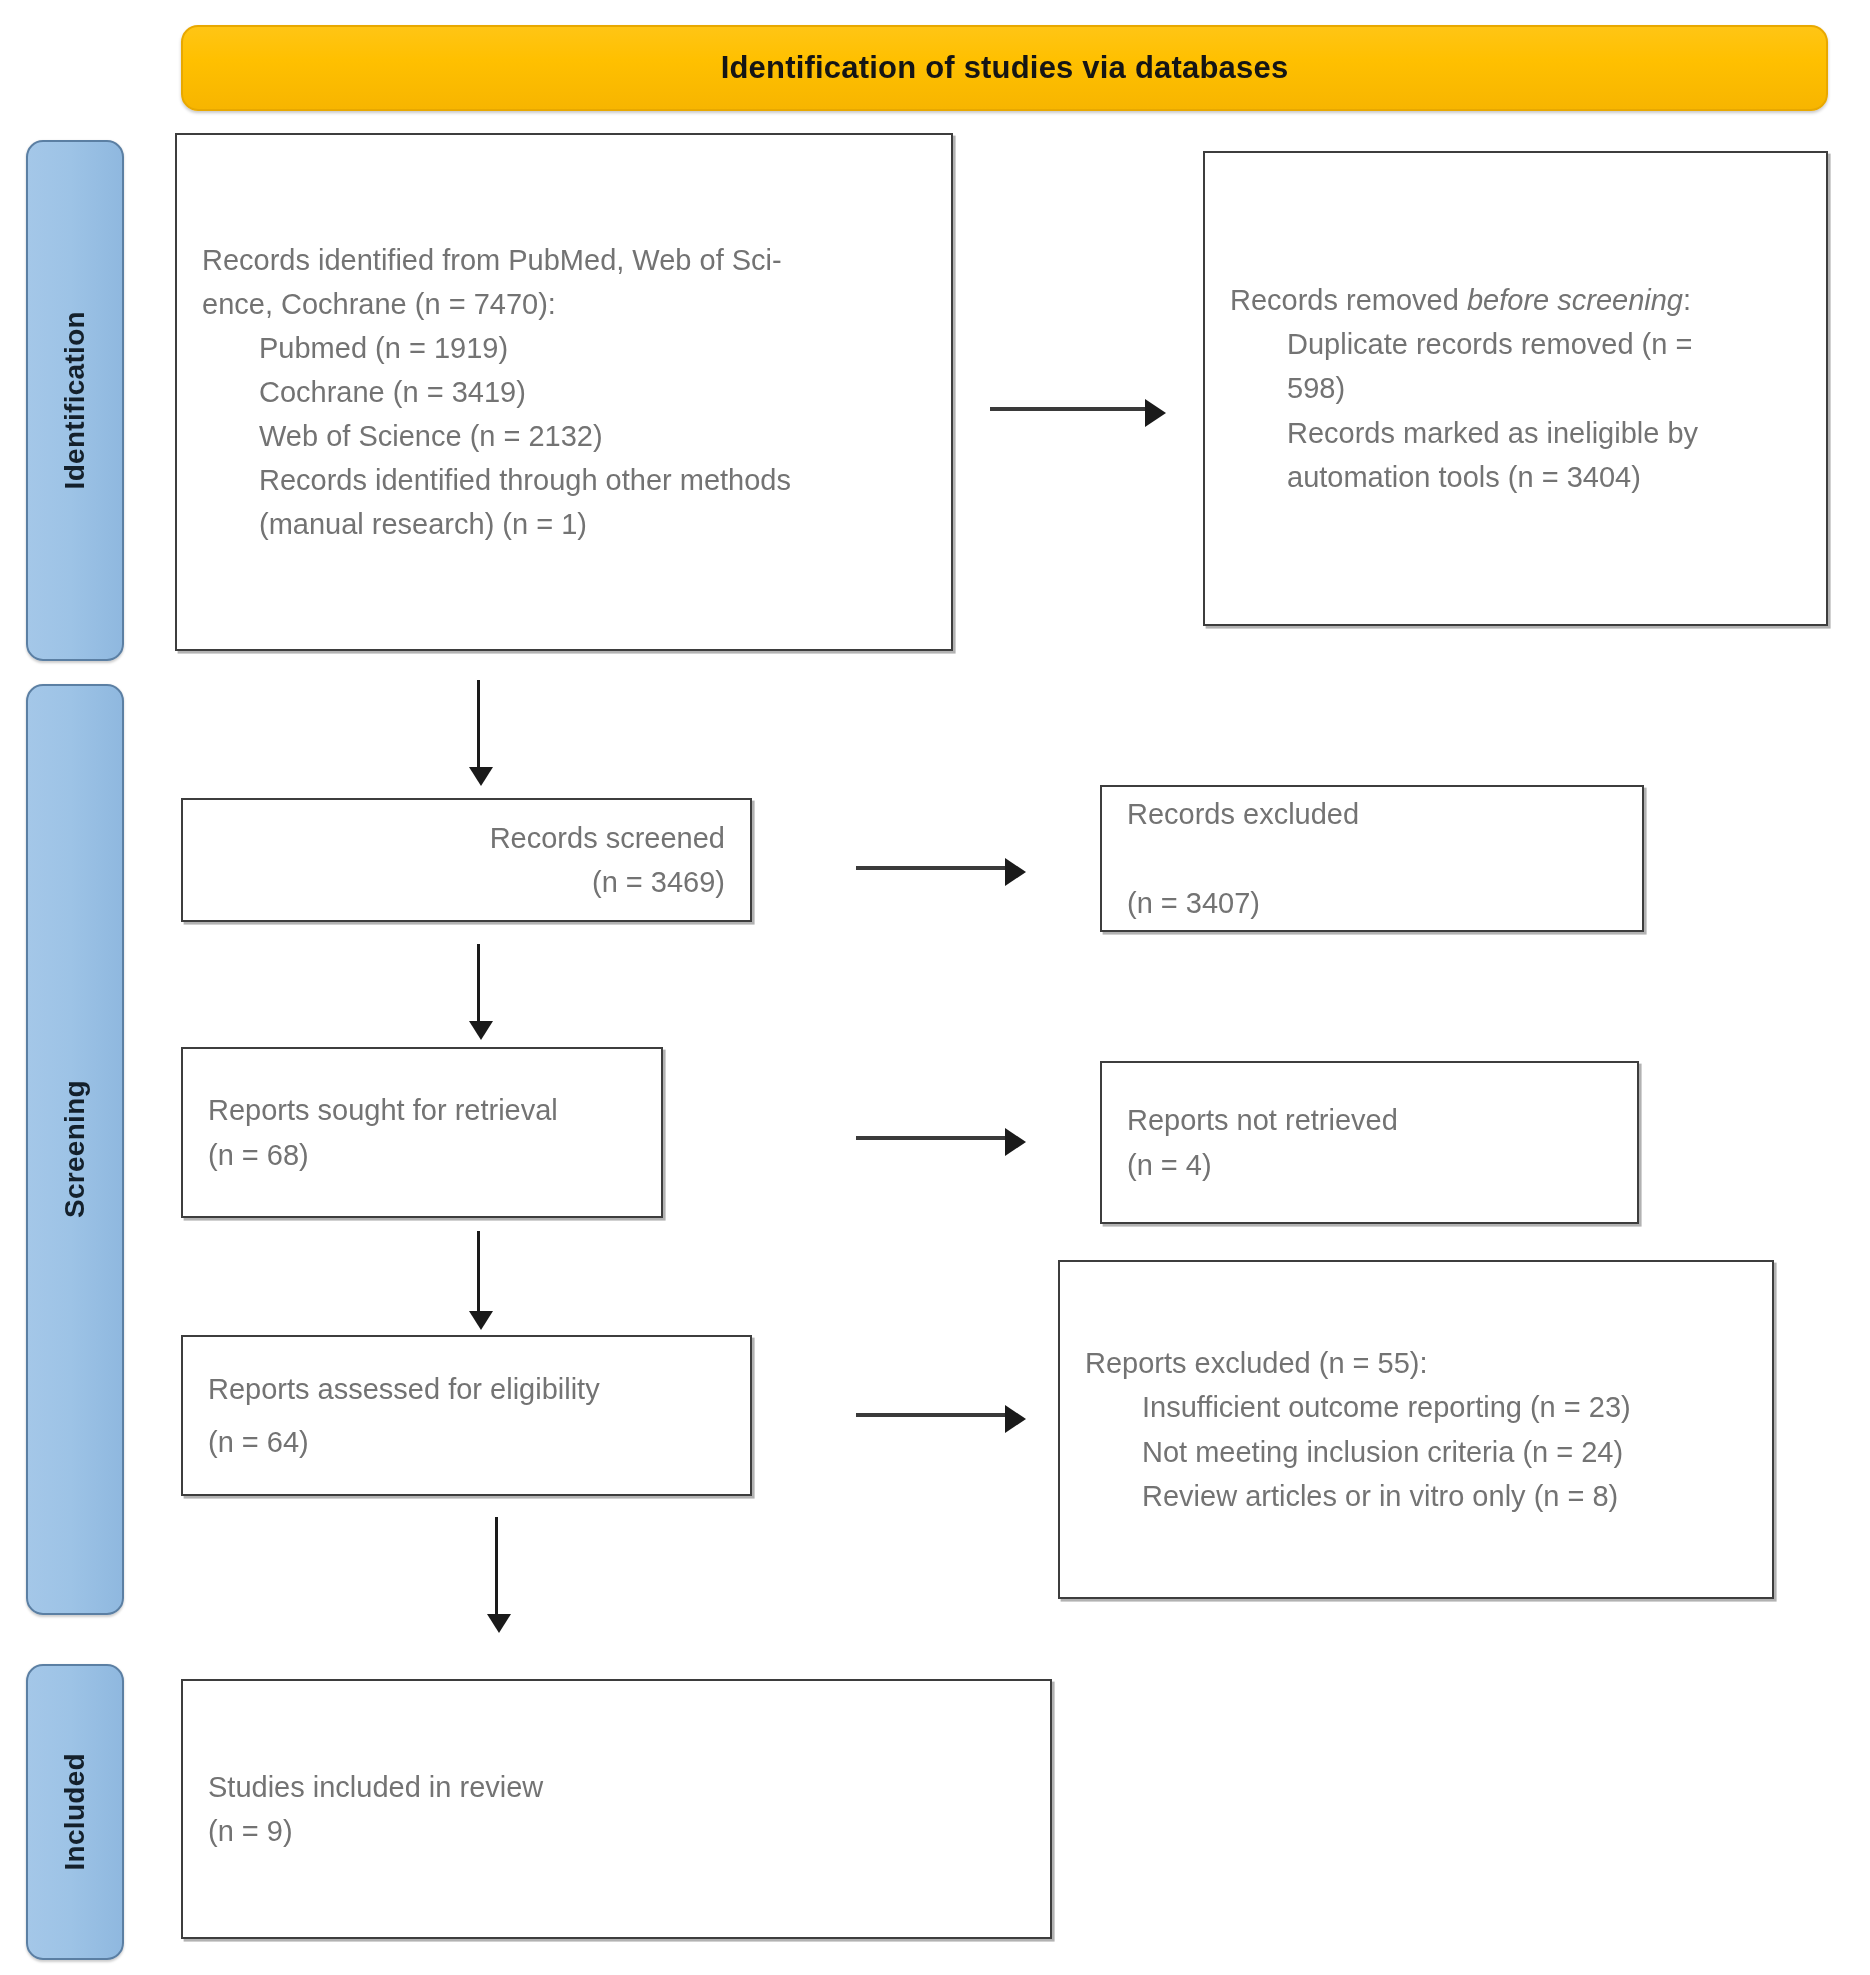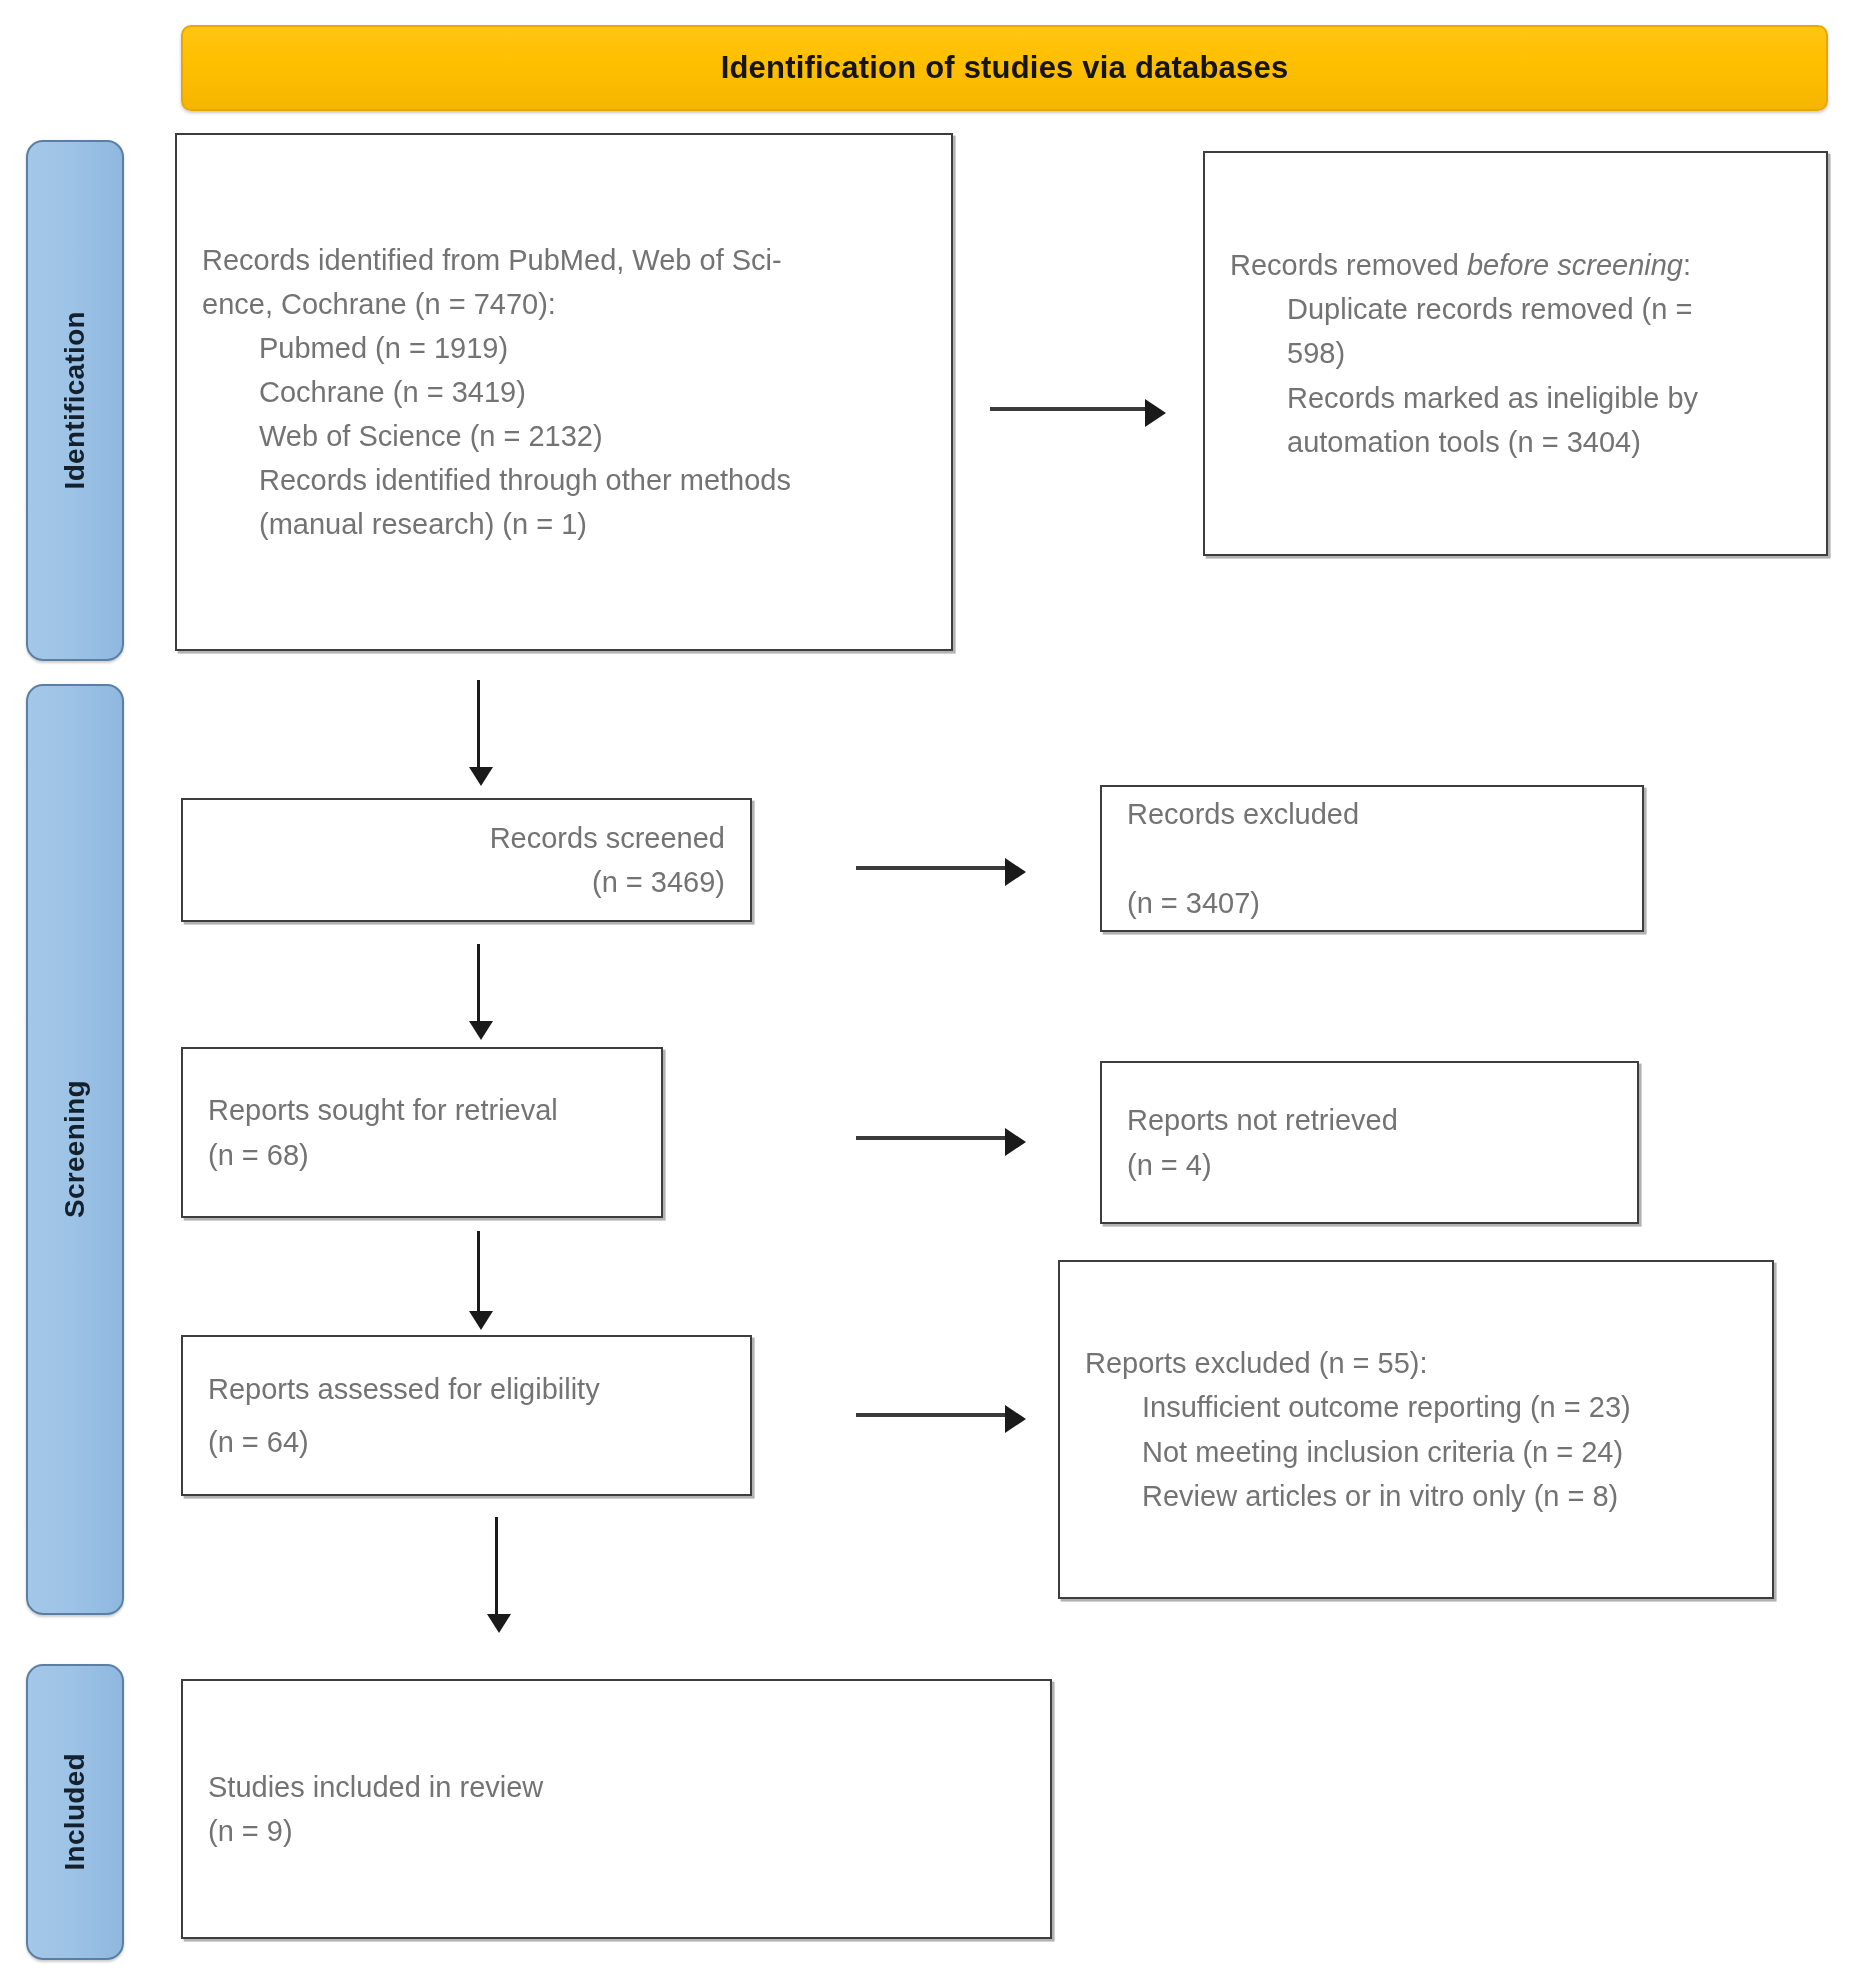--- a/index.html
+++ b/index.html
@@ -22,21 +22,21 @@
 
   
   .banner {
     position: absolute;
     left: 181px;
     top: 25px;
     width: 1647px;
     height: 86px;
     background: linear-gradient(180deg, #FFC515 0%, #FFC000 40%, #F7B500 100%);
     border: 2px solid #E8A800;
-    border-radius: 10px;
+    border-radius: 17px;
     box-sizing: border-box;
     display: flex;
     align-items: center;
     justify-content: center;
     box-shadow: 0 2px 3.3px rgba(0,0,0,0.22);
   }
   .banner-title {
     font-size: 31px;
     font-weight: bold;
     color: #151515;
@@ -151,21 +151,21 @@
     <div class="box-line nojust">ence, Cochrane (n = 7470):</div>
     <div class="box-line nojust sub">Pubmed (n = 1919)</div>
     <div class="box-line nojust sub">Cochrane (n = 3419)</div>
     <div class="box-line nojust sub">Web of Science (n = 2132)</div>
     <div class="box-line sub">Records identified through other methods</div>
     <div class="box-line nojust sub">(manual research) (n = 1)</div>
   </div>
 
   <div class="arrow-h" style="left:990px; top:407px; width:156px;"></div>
 
-  <div class="box" style="left:1203px; top:151px; width:625px; height:405px;">
+  <div class="box" style="left:1203px; top:151px; width:625px; height:475px;">
     <div class="box-line nojust"><span>Records removed </span><span class="ital">before screening</span><span>:</span></div>
     <div class="box-line sub">Duplicate records removed (n =</div>
     <div class="box-line nojust sub">598)</div>
     <div class="box-line sub">Records marked as ineligible by</div>
     <div class="box-line nojust sub">automation tools (n = 3404)</div>
   </div>
 
   <div class="arrow-v" style="left:477px; top:680px; height:88px;"></div>
 
   <div class="box" style="left:181px; top:798px; width:571px; height:124px;align-items:flex-end;">

